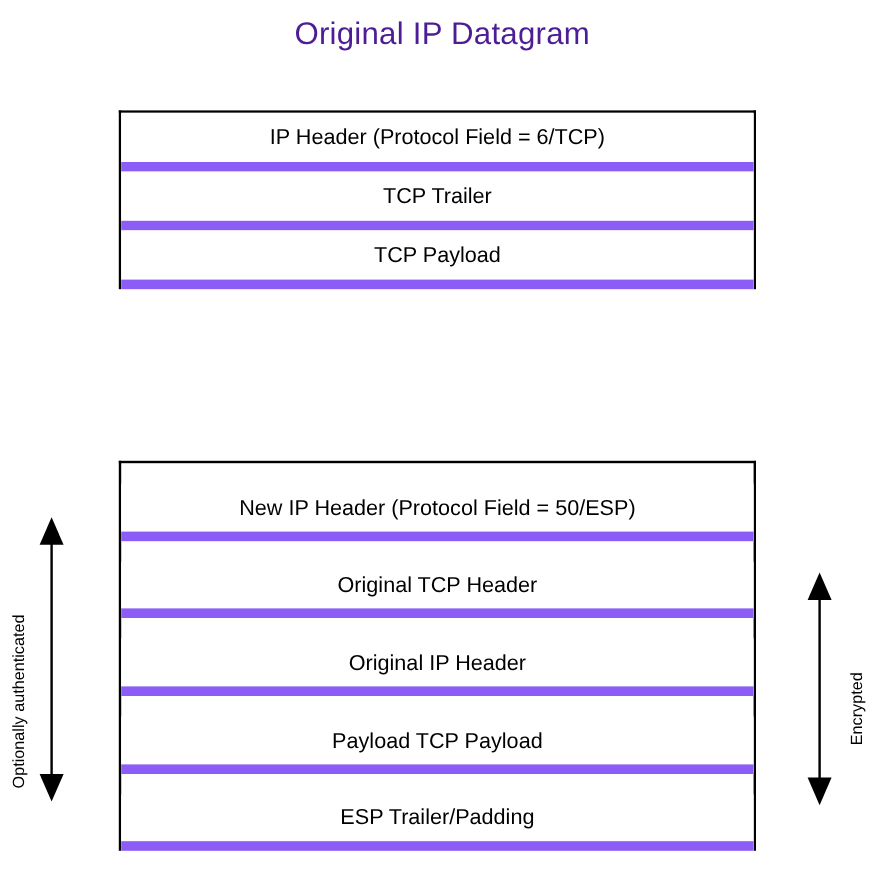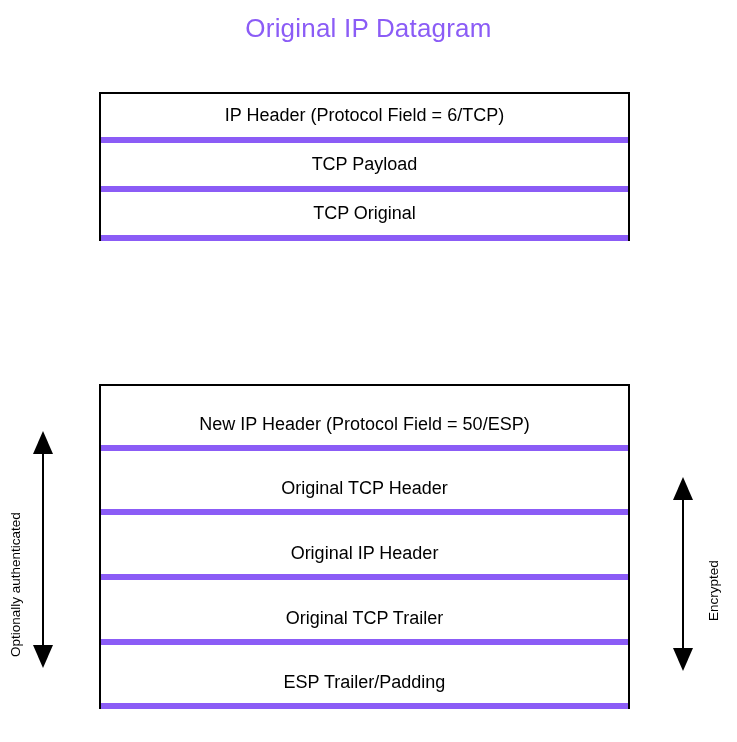--- a/index.html
+++ b/index.html
@@ -22,21 +22,21 @@
   
   .section-title {
     position: absolute;
     left: 0;
     width: 737px;
     text-align: center;
     font-size: 26px;
     font-weight: 400;
     line-height: 1.1;
     letter-spacing: 0.2px;
-    color: #8b5cf6;
+    color: #4c1d95;
     white-space: nowrap;
   }
   #title-original { top: 14px; }
   #title-esp      { top: 303px; }
 
   
   .stack {
     position: absolute;
     border: 2px solid #000000;
     border-bottom: none;
@@ -47,21 +47,21 @@
     left: 99px;
     top: 92px;
     width: 531px;
   }
   #stack-esp {
     left: 99px;
     top: 384px;
     width: 531px;
   }
   .field-row {
-    border-bottom: 6px solid #8b5cf6;
+    border-bottom: 8px solid #8b5cf6;
     box-sizing: border-box;
     display: flex;
     align-items: center;
     justify-content: center;
     background: #ffffff;
   }
   #stack-original .field-row { height: 49px; }
   #stack-esp .field-row      { height: 47.7px; margin-top: 17px; }
 
   .field-label {
@@ -137,40 +137,40 @@
 
 <div id="canvas">
 
   <div class="section-title" id="title-original">Original IP Datagram</div>
 
   <div class="stack" id="stack-original">
     <div class="field-row">
       <span class="field-label">IP Header (Protocol Field = 6/TCP)</span>
     </div>
     <div class="field-row">
-      <span class="field-label">TCP Payload</span>
+      <span class="field-label">TCP Trailer</span>
     </div>
     <div class="field-row">
-      <span class="field-label">TCP Original</span>
+      <span class="field-label">TCP Payload</span>
     </div>
   </div>
 
 
   <div class="stack" id="stack-esp">
     <div class="field-row">
       <span class="field-label">New IP Header (Protocol Field = 50/ESP)</span>
     </div>
     <div class="field-row">
       <span class="field-label">Original TCP Header</span>
     </div>
     <div class="field-row">
       <span class="field-label">Original IP Header</span>
     </div>
     <div class="field-row">
-      <span class="field-label">Original TCP Trailer</span>
+      <span class="field-label">Payload TCP Payload</span>
     </div>
     <div class="field-row">
       <span class="field-label">ESP Trailer/Padding</span>
     </div>
   </div>
 
   <div class="vert-arrow" id="arrow-auth">
     <div class="head up"></div>
     <div class="shaft"></div>
     <div class="head down"></div>

